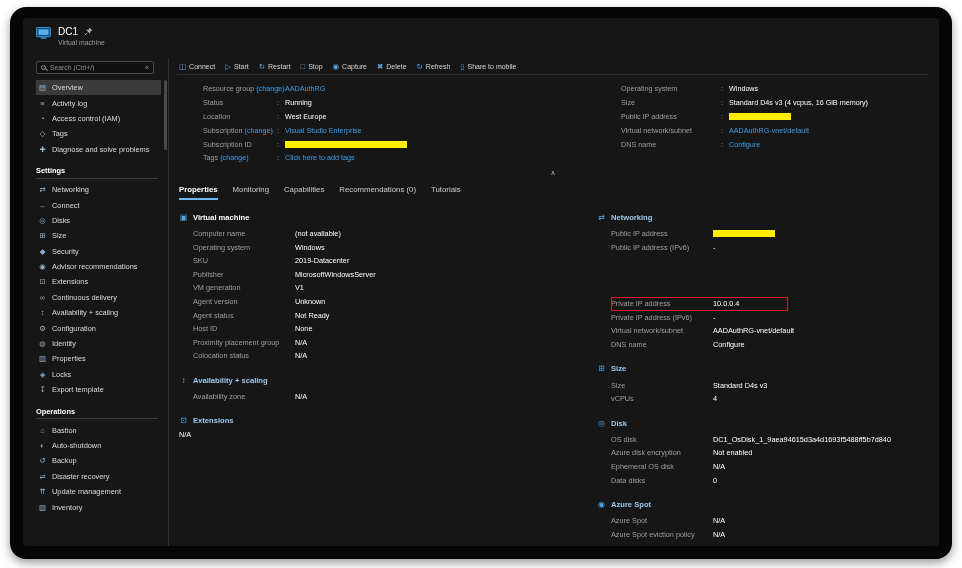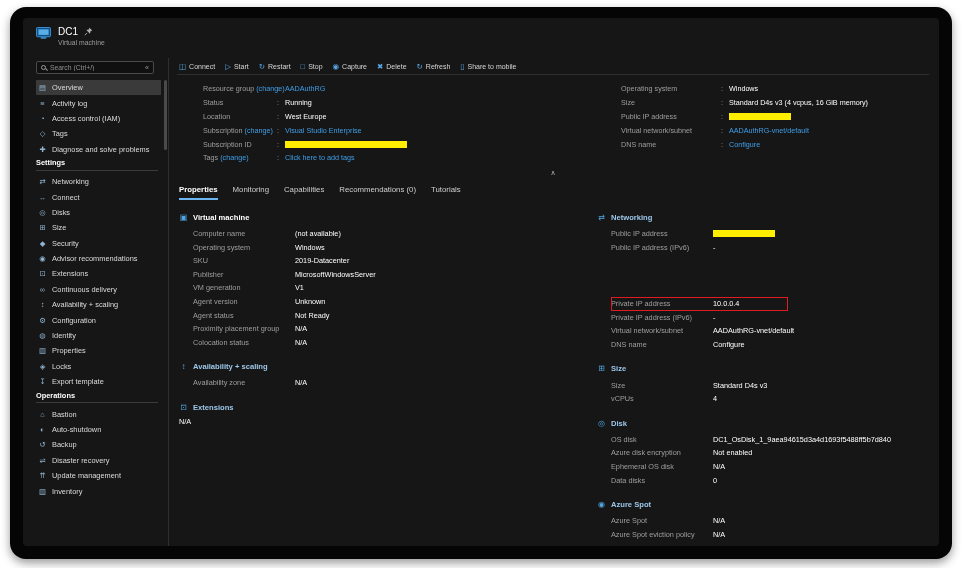--- a/index.html
+++ b/index.html
@@ -26,21 +26,21 @@
   .search-glyph::after{content:"";position:absolute;width:3px;height:1px;background:#9a9a9a;
           right:-3px;bottom:-1px;transform:rotate(45deg);}
   .search input{flex:1;min-width:0;background:transparent;border:none;outline:none;color:#cccccc;
           font-size:6.8px;font-family:inherit;}
   .search input::placeholder{color:#8f8f8f;}
   .search .collapse{color:#9a9a9a;font-size:7px;cursor:pointer;}
   .nav-item{display:flex;align-items:center;gap:5px;height:15.4px;font-size:7.4px;color:#dcdcdc;
           padding-left:2px;cursor:pointer;white-space:nowrap;}
   .nav-item.selected{background:#3a3a3a;margin-right:7px;}
   .nav-icon{width:9px;font-size:7.4px;color:#8fb3d1;text-align:center;flex:none;}
-  .nav-header{font-size:7.4px;font-weight:bold;color:#ffffff;margin-top:0;height:12px;display:flex;align-items:center;}
+  .nav-header{font-size:7.4px;font-weight:bold;color:#ffffff;margin-top:8px;height:12px;display:flex;align-items:center;}
   .nav-divider{border-top:1px solid #3a3a3a;margin:1px 10px 3px 0;}
   .sidebar-scroll{position:absolute;right:1px;top:22px;width:3px;height:70px;background:#4a4a4a;border-radius:2px;}
 
   
   .main{padding:0 10px 0 8px;overflow:hidden;}
   .toolbar{display:flex;align-items:center;gap:10px;height:17px;border-bottom:1px solid #2e2e2e;padding-left:2px;}
   .tb-btn{display:flex;align-items:center;gap:3px;background:none;border:none;color:#d6d6d6;
           font-size:7px;font-family:inherit;cursor:pointer;white-space:nowrap;}
   .tb-icon{color:#57a8e8;font-size:7.5px;}
 
@@ -466,20 +466,24 @@
                   <div class="prop-row">
                     <span class="prop-label">Agent version</span>
                     <span class="prop-value">Unknown</span>
                   </div>
 
                   <div class="prop-row">
                     <span class="prop-label">Agent status</span>
                     <span class="prop-value">Not Ready</span>
                   </div>
 
+                  <div class="prop-row">
+                    <span class="prop-label">Host ID</span>
+                    <span class="prop-value">None</span>
+                  </div>
 
                   <div class="prop-row">
                     <span class="prop-label">Proximity placement group</span>
                     <span class="prop-value">N/A</span>
                   </div>
 
                   <div class="prop-row">
                     <span class="prop-label">Colocation status</span>
                     <span class="prop-value">N/A</span>
                   </div>

